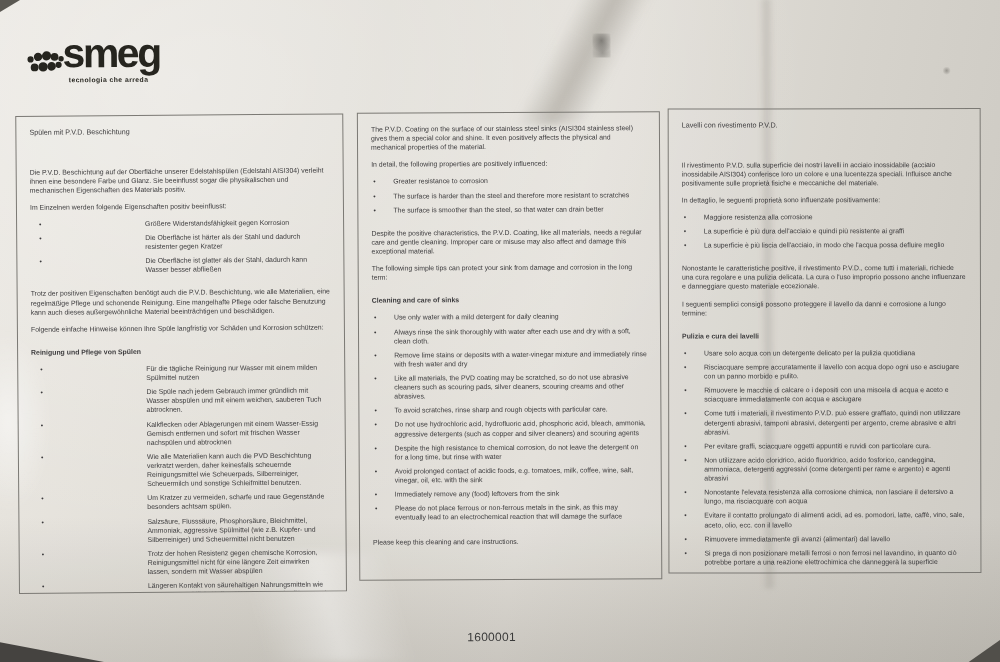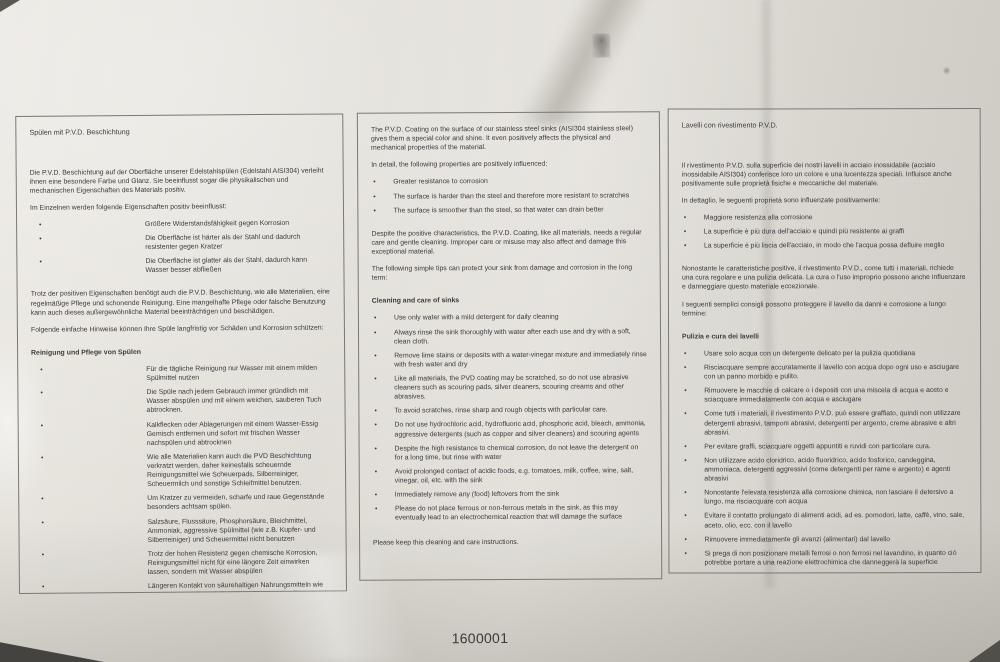--- a/index.html
+++ b/index.html
@@ -52,34 +52,51 @@
   .block-p{margin:0 0 8px;}
   .block-bullets{list-style:none;margin:0 0 8px;padding:0;}
   .block-bullets li{display:flex;margin:0 0 5px;}
   .block-bullets + .block-p{margin-top:14px;}
   .block-heading{font-weight:bold;margin:14px 0 8px;}
   .block-footer{margin-top:16px;}
   .marker{flex:0 0 20px;padding-left:2px;}
   .btext{flex:1;}
   .col-de .marker{flex:0 0 106px;padding-left:9px;}
   
-  #code{position:absolute;left:450px;top:630px;width:80px;text-align:left;
-    font-size:14px;color:#3a3a3a;letter-spacing:.3px;}
+  #code{position:absolute;left:450px;top:630px;width:80px;text-align:center;
+    font-size:12px;color:#3a3a3a;letter-spacing:.3px;}
 </style>
 </head>
 <body>
 
 <div id="sheet">
   <div class="crease crease-top"></div>
   <div class="crease crease-vert"></div>
   <div class="crease crease-left"></div>
   <div class="crease crease-bottom"></div>
   <div class="crease smudge"></div>
   <div class="crease speck"></div>
 
+  <div id="logo">
+    <svg class="dots" width="38" height="24" viewBox="0 0 38 24">
+      <g fill="#26251f">
+        <circle cx="4" cy="9" r="3.1"></circle>
+        <circle cx="11.5" cy="6.5" r="4.2"></circle>
+        <circle cx="20" cy="5.5" r="4.6"></circle>
+        <circle cx="28" cy="6.5" r="3.9"></circle>
+        <circle cx="34.5" cy="8.5" r="2.7"></circle>
+        <circle cx="8" cy="17" r="3.9"></circle>
+        <circle cx="16.5" cy="16.5" r="4.7"></circle>
+        <circle cx="25" cy="16" r="4.3"></circle>
+        <circle cx="32" cy="14.5" r="3.1"></circle>
+      </g>
+    </svg>
+    <span class="brand">smeg</span>
+    <div class="tagline">tecnologia che arreda</div>
+  </div>
 
   <div id="columns">
       <div class="column col-de">
         <div class="block-title">Spülen mit P.V.D. Beschichtung</div>
         <div class="block-p">Die P.V.D. Beschichtung auf der Oberfläche unserer Edelstahlspülen (Edelstahl AISI304) verleiht ihnen eine besondere Farbe und Glanz. Sie beeinflusst sogar die physikalischen und mechanischen Eigenschaften des Materials positiv.</div>
         <div class="block-p">Im Einzelnen werden folgende Eigenschaften positiv beeinflusst:</div>
         <ul class="block-bullets">
           <li>
             <span class="marker">•</span>
             <span class="btext">Größere Widerstandsfähigkeit gegen Korrosion</span>

